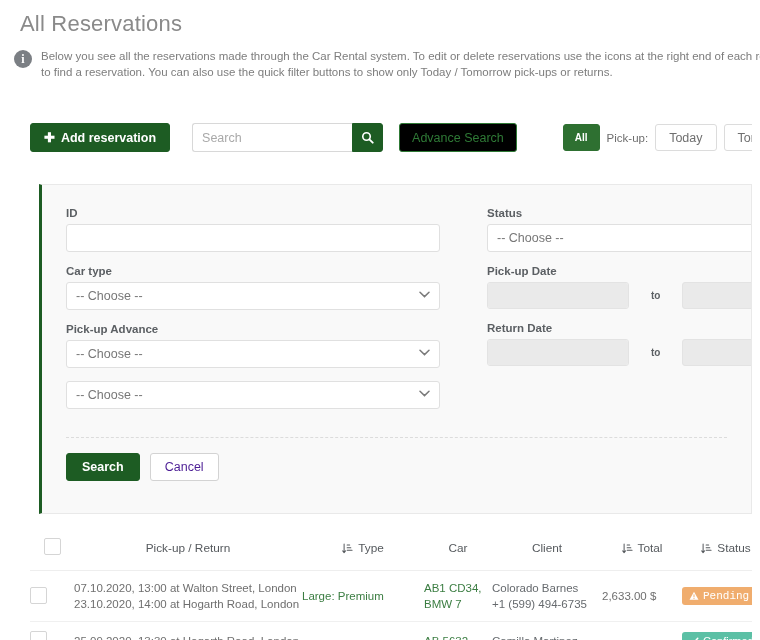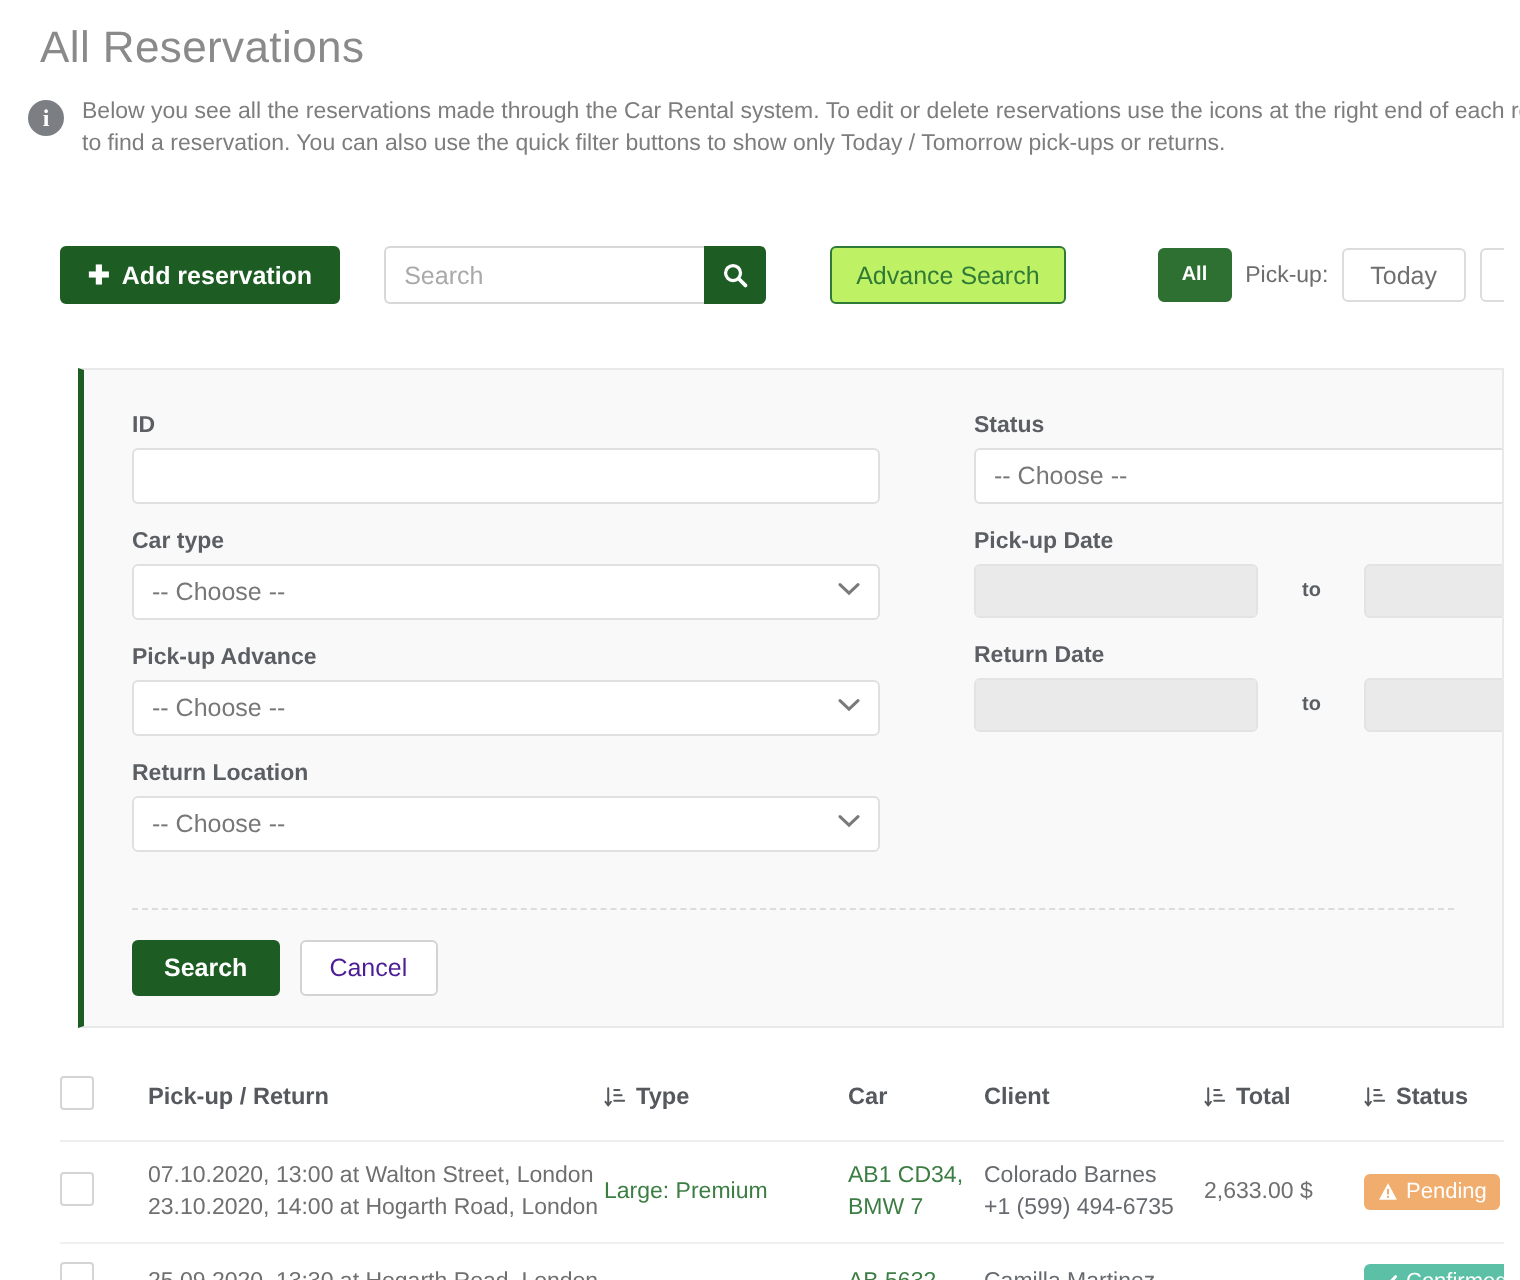--- a/index.html
+++ b/index.html
@@ -121,22 +121,22 @@
   .search-btn {
     width: 31px; height: 29px;
     background: #1d5c23;
     border: 1px solid #1d5c23;
     border-radius: 0 3px 3px 0;
     color: #fff;
     display: flex; align-items: center; justify-content: center;
     cursor: pointer;
   }
   .btn-advance {
-    margin-left: 32px;
-    background: #bef264;
+    margin-left: 16px;
+    background: #000000;
     border: 1px solid #2f7a36;
     color: #2f7a36;
     height: 29px;
     padding: 0 12px;
     font-size: 12.5px;
   }
 
   .filter-group {
     display: flex;
     align-items: center;
@@ -287,23 +287,23 @@
   .table-wrap {
     margin: 18px 0 0 22px;
     width: 740px;
   }
   table.resv {
     border-collapse: collapse;
     width: 740px;
     table-layout: fixed;
   }
   table.resv th {
-    text-align: left;
+    text-align: center;
     font-size: 11.8px;
-    font-weight: bold;
+    font-weight: normal;
     color: #55595d;
     padding: 6px 0 12px 0;
     border-bottom: 1px solid #eeeeee;
     vertical-align: middle;
     white-space: nowrap;
   }
   table.resv td {
     padding: 9px 0;
     font-size: 11.5px;
     color: #6f6f6f;
@@ -338,21 +338,21 @@
   .cell-dark  { color: #666a6e; line-height: 16px; }
   .badge {
     display: inline-flex;
     align-items: center;
     gap: 4px;
     color: #ffffff;
     font-size: 11px;
     border-radius: 3px;
     padding: 3px 7px;
   }
-  .badge-pending   { background: #f0ad6e; }
+  .badge-pending   { background: #f0ad6e; font-family: Liberation Mono, monospace; }
   .badge-confirmed { background: #5bc0a5; }
 </style>
 </head>
 <body>
 
 <div class="page">
 
   <h1 class="page-title">All Reservations</h1>
 
   <div class="info-bar">
@@ -420,21 +420,20 @@
                 <select class="sel-input">
                   <option>-- Choose --</option>
                 </select>
                 <svg class="sel-caret" width="11" height="7" viewBox="0 0 11 7">
                   <path d="M1 1.3 L5.5 5.6 L10 1.3" fill="none" stroke="#7a7a7a" stroke-width="1.5" stroke-linecap="round"></path>
                 </svg>
               </div>
             </div>
 
             <div class="field">
-              <label class="field-label">Return Location</label>
               <div class="sel-wrap">
                 <select class="sel-input">
                   <option>-- Choose --</option>
                 </select>
                 <svg class="sel-caret" width="11" height="7" viewBox="0 0 11 7">
                   <path d="M1 1.3 L5.5 5.6 L10 1.3" fill="none" stroke="#7a7a7a" stroke-width="1.5" stroke-linecap="round"></path>
                 </svg>
               </div>
             </div>
           </div>

